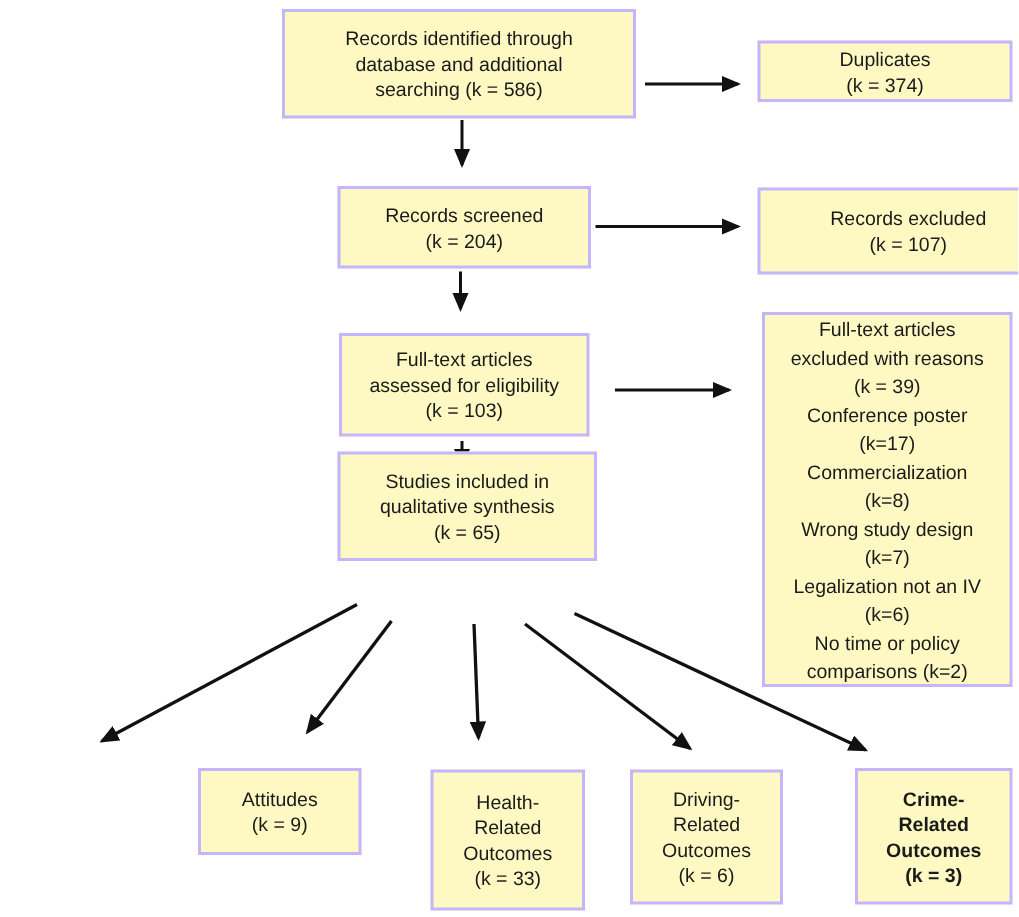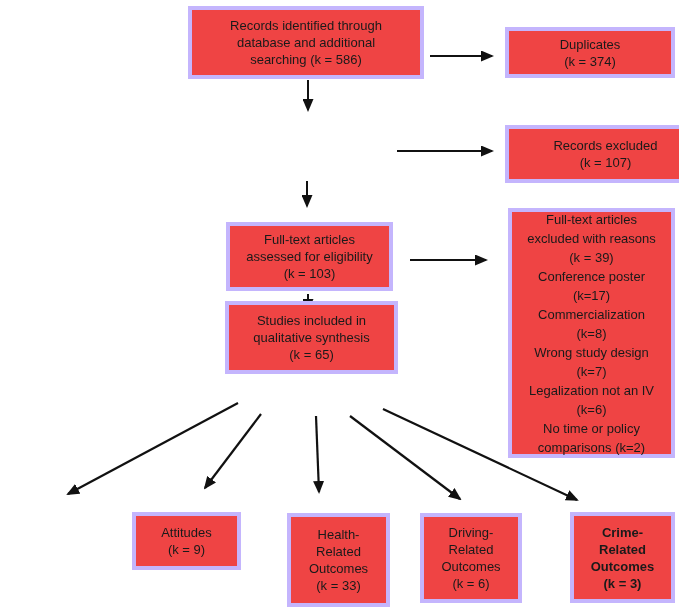--- a/index.html
+++ b/index.html
@@ -12,22 +12,22 @@
     width: 679px;
     height: 611px;
     background: #ffffff;
     font-family: "Liberation Sans", sans-serif;
     color: #1a1a1a;
     overflow: hidden;
   }
   .box {
     position: absolute;
     box-sizing: border-box;
-    background: #ef4444;
-    border: 4px solid #c4b5fd;
+    background: #fef9c3;
+    border: 2px solid #c4b5fd;
     display: flex;
     align-items: center;
     justify-content: center;
     text-align: center;
     font-size: 13px;
     line-height: 17px;
     white-space: pre-line;
     padding: 2px 4px;
   }
   .box.tall { line-height: 19px; }
@@ -66,23 +66,25 @@
     <line class="fan" x1="261" y1="414" x2="205" y2="488" marker-end="url(#ah)"></line>
     <line class="fan" x1="316" y1="416" x2="319" y2="492" marker-end="url(#ah)"></line>
     <line class="fan" x1="350" y1="416" x2="460" y2="499" marker-end="url(#ah)"></line>
     <line class="fan" x1="383" y1="409" x2="577" y2="500" marker-end="url(#ah)"></line>
   </svg>
 
   <div class="box" style="left:188px; top:6px; width:236px; height:73px;">Records identified through
 database and additional
 searching (k = 586)</div>
 
-  <div class="box" style="left:505px; top:27px; width:170px; height:51px;">Duplicates
+  <div class="box" style="left:505px; top:27px; width:170px; height:41px;">Duplicates
 (k = 374)</div>
 
+  <div class="box" style="left:225px; top:124px; width:169px; height:55px;">Records screened
+(k = 204)</div>
 
   <div class="box" style="left:505px; top:125px; width:201px; height:58px;">Records excluded
 (k = 107)</div>
 
   <div class="box" style="left:226px; top:222px; width:167px; height:69px;">Full-text articles
 assessed for eligibility
 (k = 103)</div>
 
   <div class="box tall" style="left:508px; top:208px; width:167px; height:250px;">Full-text articles
 excluded with reasons

